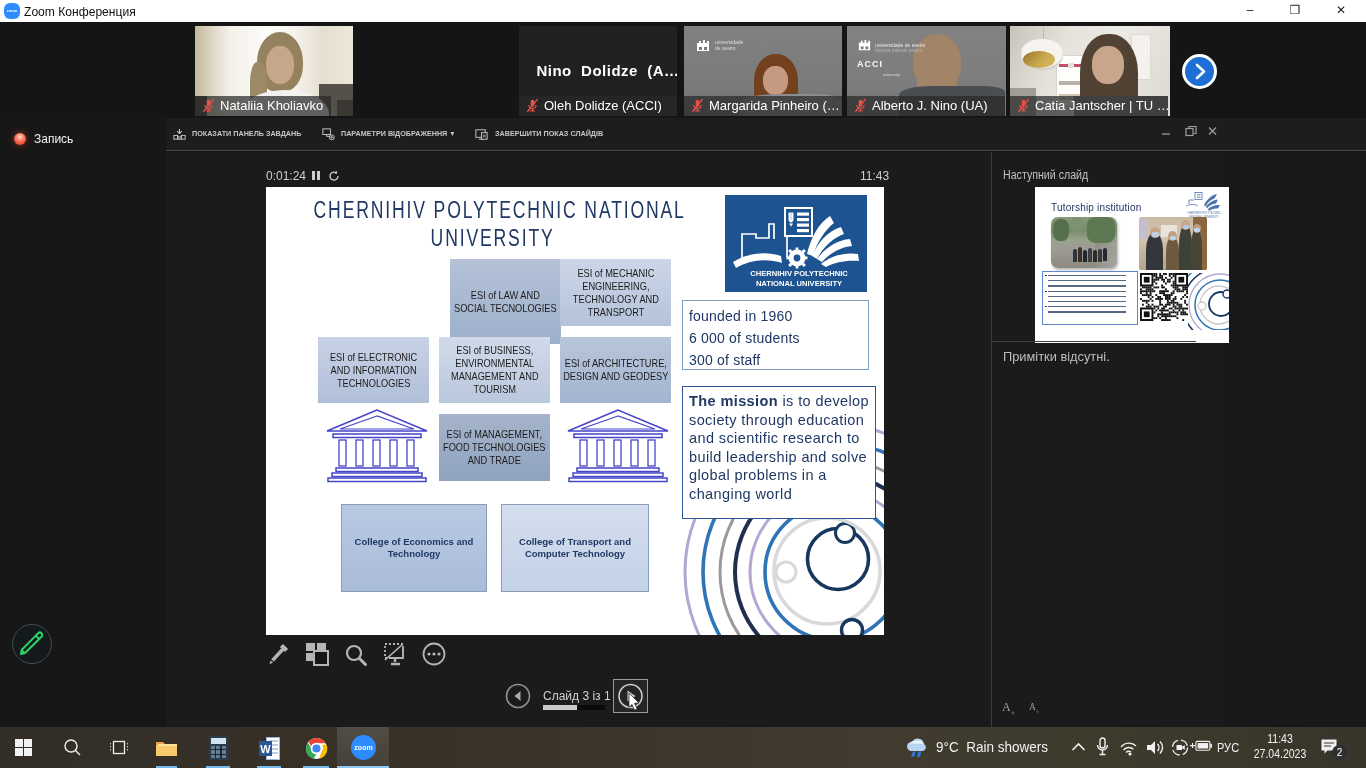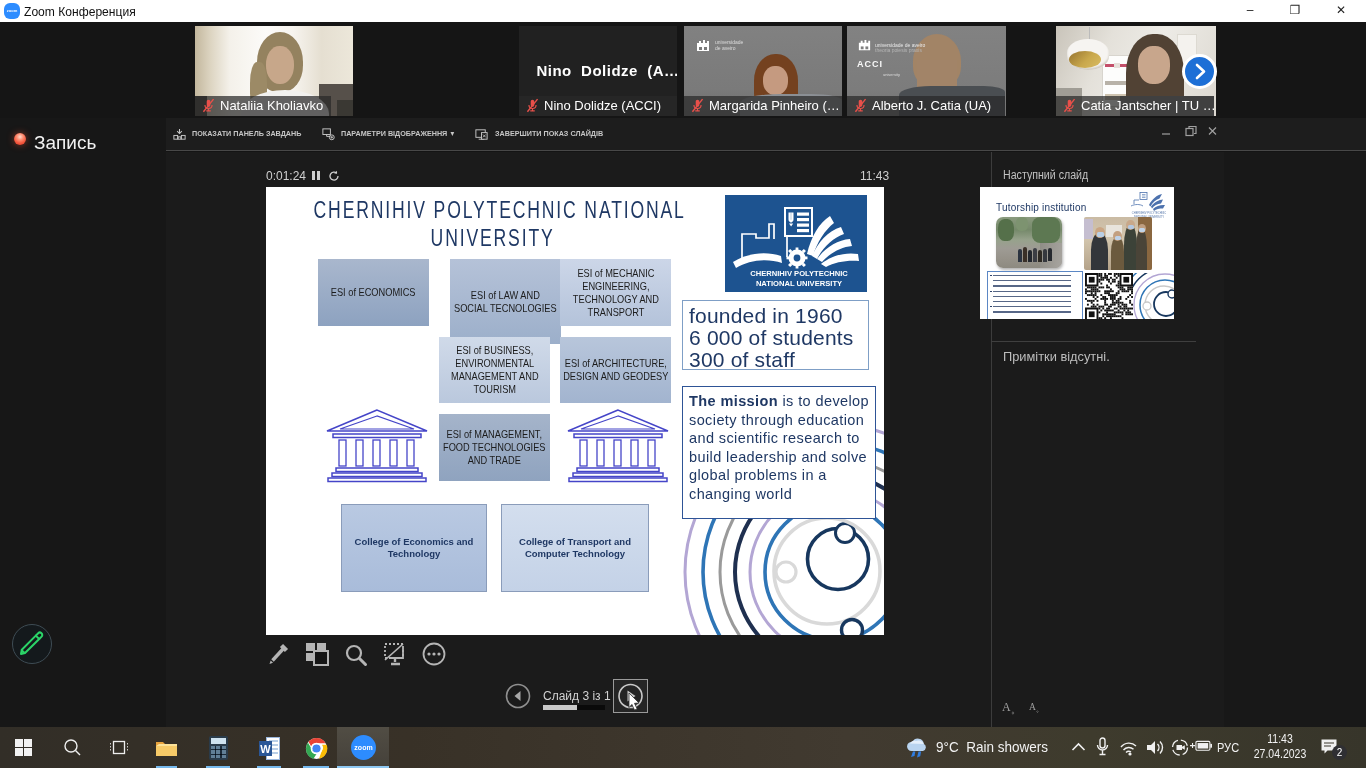--- a/index.html
+++ b/index.html
@@ -56,21 +56,21 @@
             <path d="M2.6 14.6L13.4 1.2" stroke="#e8504a" stroke-width="1.5"></path>
           </svg><span class="nm">Nataliia Kholiavko</span></div>
 </div>
 <div class="tile" style="left:519px;background:#212121">
   <div class="abs" style="left:10px;top:36px;width:158px;height:22px;color:#fff;font-weight:bold;font-size:15px;text-align:center;letter-spacing:.5px;white-space:nowrap">Nino&nbsp;&nbsp;Dolidze&nbsp;&nbsp;(A…</div>
   <div class="vlabel" style="width:158px"><svg class="micw" viewBox="0 0 16 16">
             <path d="M8 1.8c-1.1 0-1.9.8-1.9 1.9v3.8c0 1 .8 1.9 1.9 1.9s1.9-.8 1.9-1.9V3.7c0-1-.8-1.9-1.9-1.9z" fill="#e8504a"></path>
             <path d="M4.2 7.4c0 2.1 1.7 3.8 3.8 3.8s3.8-1.7 3.8-3.8" stroke="#e8504a" stroke-width="1.2" fill="none"></path>
             <path d="M8 11.2v2.2M5.6 13.7h4.8" stroke="#e8504a" stroke-width="1.2"></path>
             <path d="M2.6 14.6L13.4 1.2" stroke="#e8504a" stroke-width="1.5"></path>
-          </svg><span class="nm">Nino Dolidze (ACCI)</span></div>
+          </svg><span class="nm">Oleh Dolidze (ACCI)</span></div>
 </div>
 <div class="tile" style="left:684px;background:linear-gradient(180deg,#818181 0,#7a7a7a 70%,#6f6f6f 100%)">
   <div class="abs" style="left:70px;top:28px;width:44px;height:56px;border-radius:48% 48% 30% 30%;background:#74411f"></div>
   <div class="abs" style="left:79px;top:40px;width:25px;height:29px;border-radius:46%;background:#c59a80"></div>
   <div class="abs" style="left:56px;top:68px;width:102px;height:22px;border-radius:40% 30% 0 0;background:#8b8f94"></div>
   <svg class="abs" style="left:11px;top:12px" width="16" height="16" viewBox="0 0 16 16">
           <path d="M2 5h2V3h2v2h2V2h2v3h2V3h2v10H2z" fill="#fff"></path>
           <rect x="4" y="9" width="3" height="3" fill="#7c7c7c"></rect>
           <rect x="9" y="9" width="3" height="3" fill="#7c7c7c"></rect>
         </svg>
@@ -92,23 +92,23 @@
           <rect x="9" y="9" width="3" height="3" fill="#7f7f7f"></rect>
         </svg>
   <div class="abs" style="left:28px;top:17px;color:#e8e8e8;font-size:5px;line-height:5px">universidade de aveiro<br><span style="color:#b5b5b5">theoria poiesis praxis</span></div>
   <div class="abs" style="left:10px;top:33px;color:#fff;font-size:9px;font-weight:bold;letter-spacing:1px;opacity:.95">ACCI</div>
   <div class="abs" style="left:36px;top:46px;color:#ddd;font-size:4px">university</div>
   <div class="vlabel" style="width:158px"><svg class="micw" viewBox="0 0 16 16">
             <path d="M8 1.8c-1.1 0-1.9.8-1.9 1.9v3.8c0 1 .8 1.9 1.9 1.9s1.9-.8 1.9-1.9V3.7c0-1-.8-1.9-1.9-1.9z" fill="#e8504a"></path>
             <path d="M4.2 7.4c0 2.1 1.7 3.8 3.8 3.8s3.8-1.7 3.8-3.8" stroke="#e8504a" stroke-width="1.2" fill="none"></path>
             <path d="M8 11.2v2.2M5.6 13.7h4.8" stroke="#e8504a" stroke-width="1.2"></path>
             <path d="M2.6 14.6L13.4 1.2" stroke="#e8504a" stroke-width="1.5"></path>
-          </svg><span class="nm">Alberto J. Catia (UA)</span></div>
-</div>
-<div class="tile" style="left:1056px;width:160px;background:linear-gradient(115deg,#c9c4ba 0,#e4e1da 30%,#edebe6 55%,#dcd8d0 100%)">
+          </svg><span class="nm">Alberto J. Nino (UA)</span></div>
+</div>
+<div class="tile" style="left:1010px;width:160px;background:linear-gradient(115deg,#c9c4ba 0,#e4e1da 30%,#edebe6 55%,#dcd8d0 100%)">
   <div class="abs" style="left:0;top:62px;width:26px;height:28px;background:#a09d95"></div>
   <div class="abs" style="left:47px;top:30px;width:30px;height:50px;background:#fdfdfc;box-shadow:0 0 0 1px #d8d5ce"></div>
   <div class="abs" style="left:49px;top:38px;width:26px;height:3px;background:#c44f6a"></div>
   <div class="abs" style="left:58px;top:37px;width:6px;height:5px;background:#e6e0da"></div>
   <div class="abs" style="left:49px;top:55px;width:26px;height:4px;background:#b8b2a8"></div>
   <div class="abs" style="left:49px;top:68px;width:26px;height:6px;background:#cfc4b0"></div>
   <div class="abs" style="left:121px;top:8px;width:20px;height:46px;background:#f4f2ee;box-shadow:inset 0 0 0 1px #dddad2"></div>
   <div class="abs" style="left:33px;top:1px;width:1px;height:12px;background:#bbb"></div>
   <div class="abs" style="left:11px;top:13px;width:42px;height:31px;border-radius:50%/44%;background:#f6f4f1;box-shadow:inset 0 -2px 2px #d0cbc0"></div>
   <div class="abs" style="left:13px;top:25px;width:32px;height:17px;border-radius:50%;background:linear-gradient(135deg,#96732f 0,#c9a84c 55%,#d9bc62 100%)"></div>
@@ -156,21 +156,21 @@
         <g stroke="#a0a0a0" stroke-width="1.2" fill="none">
           <path d="M2 11h8"></path>
           <rect x="26" y="5.5" width="7" height="7"></rect>
           <path d="M29 5.5v-2h7v7h-2"></path>
           <path d="M49 4.5l7 7M56 4.5l-7 7"></path>
         </g>
       </svg>
 </div>
 <div class="abs" style="left:6px;top:131px;width:140px;height:18px">
   <div class="abs" style="left:8px;top:2px;width:12px;height:12px;border-radius:50%;background:radial-gradient(circle at 50% 32%,#ffd9cc 0,#ff9276 30%,#f55a40 60%,#d63524 100%);box-shadow:0 0 7px rgba(240,80,50,.55)"></div>
-  <div class="abs" style="left:28px;top:1px;color:#f2f2f2;font-size:19px">Запись</div>
+  <div class="abs" style="left:28px;top:1px;color:#f2f2f2;font-size:12px">Запись</div>
 </div>
 <div class="abs" style="left:266px;top:169px;color:#cfcfcf;font-size:12px">0:01:24</div>
 <svg class="abs" style="left:311px;top:170px" width="10" height="11" viewBox="0 0 10 11">
       <rect x="1" y="1" width="3" height="9" fill="#cfcfcf"></rect>
       <rect x="6" y="1" width="3" height="9" fill="#cfcfcf"></rect>
     </svg>
 <svg class="abs" style="left:328px;top:170px" width="12" height="12" viewBox="0 0 12 12">
       <path d="M10 6a4 4 0 1 1-1.2-2.8" stroke="#cfcfcf" stroke-width="1.3" fill="none"></path>
       <path d="M9 .8v2.8H6.2z" fill="#cfcfcf"></path>
     </svg>
@@ -185,28 +185,28 @@
       <circle cx="220" cy="145" r="10" stroke="#d9d9d9" stroke-width="3.2" fill="#fff"></circle>
       <circle cx="267" cy="145" r="68" stroke="#2e75b6" stroke-width="3.6"></circle>
       <circle cx="286" cy="203" r="10.5" stroke="#17375e" stroke-width="3.4" fill="#fff"></circle>
       <circle cx="267" cy="145" r="83" stroke="#b3a6d4" stroke-width="3"></circle>
       <circle cx="267" cy="145" r="98" stroke="#1f3050" stroke-width="4"></circle>
       <circle cx="267" cy="145" r="113" stroke="#9a9a9a" stroke-width="3"></circle>
       <circle cx="267" cy="145" r="130" stroke="#2e75b6" stroke-width="3.6"></circle>
       <circle cx="267" cy="145" r="148" stroke="#b3a6d4" stroke-width="3"></circle>
     </g>
   </svg>
-  <div class="esi" style="left:52px;top:72px;width:111px;height:67px;background:linear-gradient(180deg,#a9b7cd,#8da2c0)">
-        <span>ESI of ECONOMICS</span>
-      </div>
   <div class="esi" style="left:184px;top:72px;width:111px;height:85px;background:linear-gradient(180deg,#b5c2d8,#9cafca)">
         <span>ESI of LAW AND<br>SOCIAL TECNOLOGIES</span>
       </div>
   <div class="esi" style="left:294px;top:72px;width:111px;height:67px;background:linear-gradient(180deg,#ccd6e8,#b4c3da)">
         <span>ESI of MECHANIC<br>ENGINEERING,<br>TECHNOLOGY AND<br>TRANSPORT</span>
+      </div>
+  <div class="esi" style="left:52px;top:150px;width:111px;height:66px;background:linear-gradient(180deg,#c8d2e5,#b0bfd8)">
+        <span>ESI of ELECTRONIC<br>AND INFORMATION<br>TECHNOLOGIES</span>
       </div>
   <div class="esi" style="left:294px;top:150px;width:111px;height:66px;background:linear-gradient(180deg,#b8c6db,#a2b4cf)">
         <span>ESI of ARCHITECTURE,<br>DESIGN AND GEODESY</span>
       </div>
   <div class="esi" style="left:173px;top:150px;width:111px;height:66px;background:linear-gradient(180deg,#d0dae9,#bac8dd)">
         <span>ESI of BUSINESS,<br>ENVIRONMENTAL<br>MANAGEMENT AND<br>TOURISM</span>
       </div>
   <div class="esi" style="left:173px;top:227px;width:111px;height:67px;background:linear-gradient(180deg,#a5b4ca,#8fa3bf)">
         <span>ESI of MANAGEMENT,<br>FOOD TECHNOLOGIES<br>AND TRADE</span>
       </div>
@@ -239,21 +239,21 @@
             <rect x="66" y="32" width="7" height="26"></rect>
             <rect x="83" y="32" width="7" height="26"></rect>
           </g>
           <rect x="12" y="60" width="82" height="3.5"></rect>
           <rect x="8" y="65" width="90" height="3.5"></rect>
           <rect x="4" y="70" width="98" height="3.5"></rect>
         </g>
       </svg>
   <div class="col" style="left:75px;top:317px;width:146px;height:88px;background:linear-gradient(180deg,#b9c9e2,#a9bcda)">College of Economics and<br>Technology</div>
   <div class="col" style="left:235px;top:317px;width:148px;height:88px;background:linear-gradient(180deg,#d3deee,#c4d2e7)">College of Transport and<br>Computer Technology</div>
-  <div class="abs" style="left:416px;top:113px;width:187px;height:70px;border:1px solid #7f9fc6;color:#1f3864;font-size:21px;line-height:22px;padding:4px 0 0 6px;letter-spacing:.2px">founded in 1960<br>6 000 of students<br>300 of staff</div>
+  <div class="abs" style="left:416px;top:113px;width:187px;height:70px;border:1px solid #7f9fc6;color:#1f3864;font-size:14px;line-height:22px;padding:4px 0 0 6px;letter-spacing:.2px">founded in 1960<br>6 000 of students<br>300 of staff</div>
   <div class="abs" style="left:416px;top:199px;width:194px;height:133px;border:1px solid #2e5496;background:#fff;color:#1f3864;font-size:14.5px;line-height:18.6px;padding:5px 0 0 6px;letter-spacing:.4px"><b>The mission</b> is to develop society through education and scientific research to build leadership and solve global problems in a changing world</div>
   <div class="abs" style="left:459px;top:8px;width:142px;height:97px;background:#1d5390">
    <svg width="142" height="97" viewBox="0 0 142 97">
     <g stroke="#fff" fill="none" stroke-width="1.7">
       <path d="M17 63V39h14v4h13V29h5v15"></path>
       <path d="M62 42v20"></path>
     </g>
     <rect x="60" y="13" width="27" height="28" fill="none" stroke="#fff" stroke-width="2"></rect>
     <g fill="#fff">
       <rect x="72" y="17.5" width="12" height="3.2"></rect>
@@ -343,21 +343,21 @@
         <g stroke="#2bd468" stroke-width="2" fill="none" stroke-linejoin="round">
           <path d="M12 28c-1.5-.6-2.7-1.8-3.2-3.2l14-14.2 3.4 3.4L12 28z"></path>
           <path d="M22.8 10.6l2.4-2.4c.8-.8 2.4-.8 3.3 0 1 .9 1 2.5.1 3.4l-2.4 2.4"></path>
           <path d="M8.8 24.8L8 29l4-1"></path>
         </g>
       </svg>
 </div>
 <div id="rpanel"></div>
     <div class="abs" style="left:1224px;top:152px;width:142px;height:575px;background:#181818"></div>
 <div class="abs" style="left:1003px;top:168px;color:#c2c2c2;font-size:12.5px;transform:scaleX(.85);transform-origin:0 0">Наступний слайд</div>
-<div class="abs" style="left:980px;top:187px;width:194px;height:132px;background:#fff;overflow:hidden">
+<div class="abs" style="left:1035px;top:187px;width:194px;height:156px;background:#fff;overflow:hidden">
   <div class="abs" style="left:16px;top:15px;color:#1f3864;font-size:10px;letter-spacing:.2px">Tutorship institution</div>
   <svg class="abs" style="left:148px;top:4px" width="46" height="28" viewBox="0 0 46 28">
         <g fill="none" stroke="#2e5aa0" stroke-width=".8" opacity=".85">
           <rect x="12" y="1.5" width="7" height="7"></rect>
           <path d="M14 3.5h3.5M14 5h3.5M14 6.5h3.5" stroke-width=".6"></path>
           <path d="M6 13V9h5"></path>
           <path d="M3 15c4-2 9-2 12 0"></path>
         </g>
         <g fill="#2e5aa0" opacity=".85">
           <path d="M21 14c3-6 8-10 13-11l-2.5 4.5c-4 1.5-7 4-9 8z"></path>

